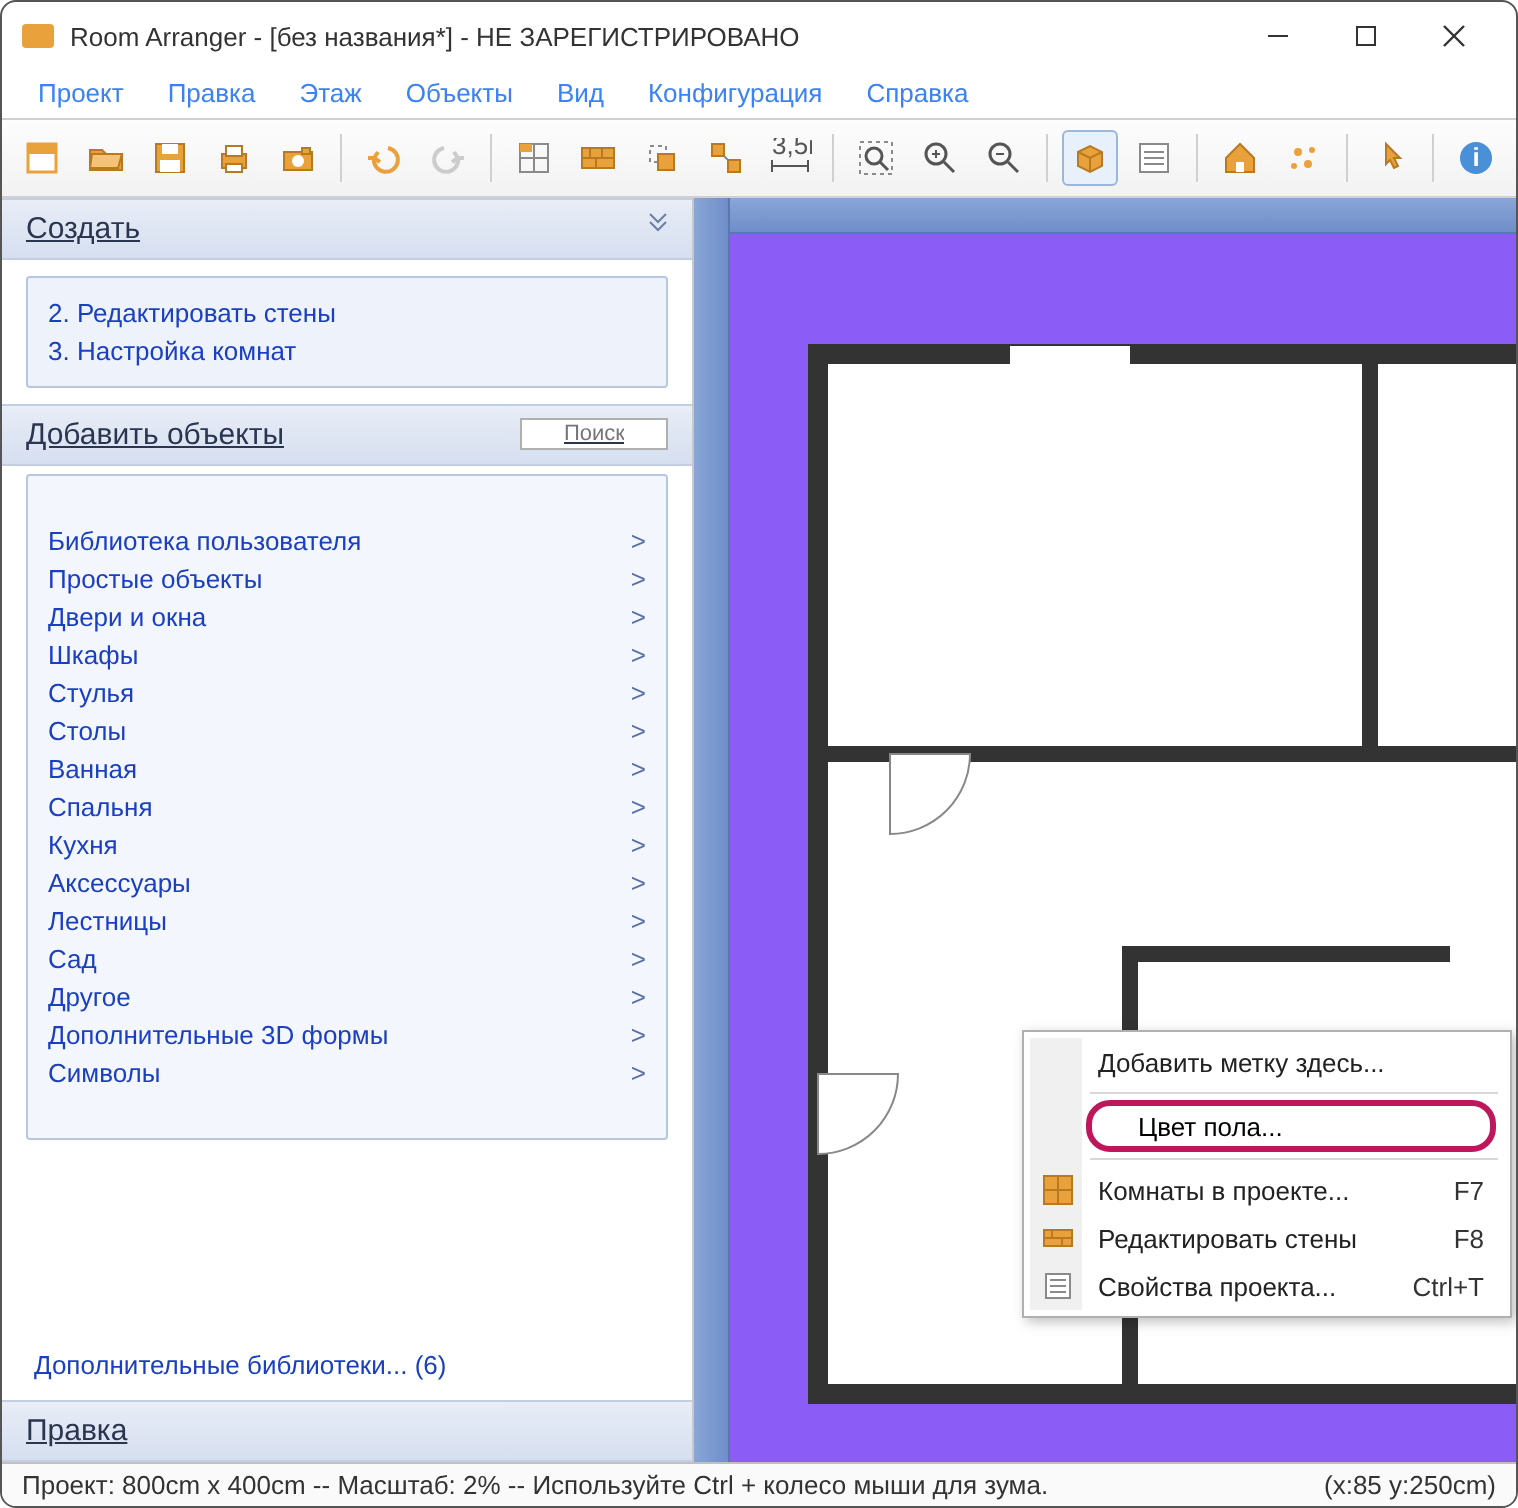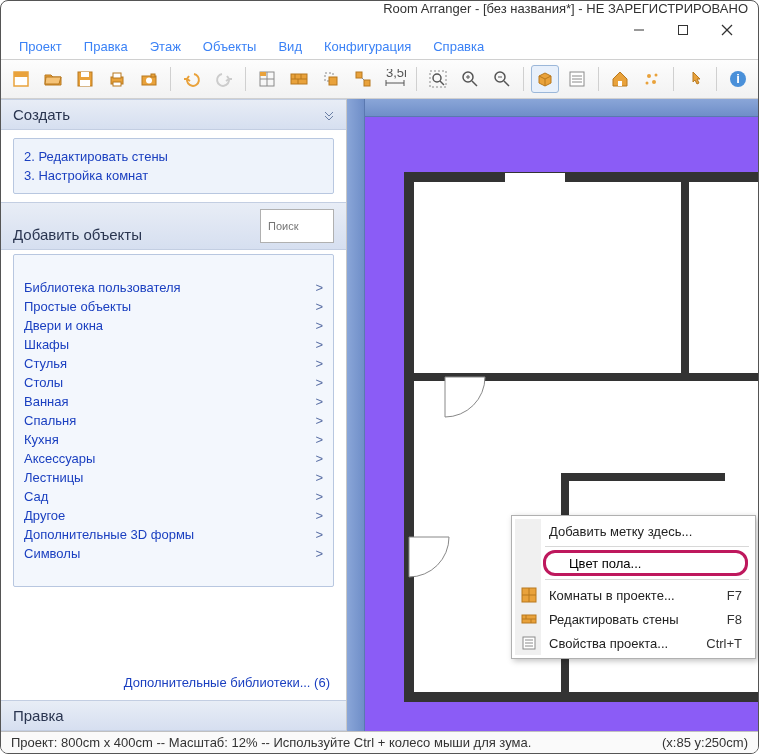--- a/index.html
+++ b/index.html
@@ -1,43 +1,43 @@
 <!DOCTYPE html>
 <html><head>
 <meta charset="utf-8">
 <style>
 * { box-sizing: border-box; margin: 0; padding: 0; font-family: "Segoe UI", Tahoma, sans-serif; font-size: 13px; }
 body { background: #fff; }
 .window { width: 759px; height: 754px; border: 1px solid #555; border-radius: 8px; overflow: hidden; display: flex; flex-direction: column; background: #fff; position: relative; }
-.titlebar { height: 34px; display: flex; align-items: flex-end; padding: 0 10px; flex-direction: column; }
+.titlebar { height: 34px; display: flex; align-items: center; padding: 0 10px; }
 .titlebar .logo { width: 16px; height: 12px; background: #e9a23b; border-radius: 2px; margin-right: 8px; }
 .titlebar .title { flex: 1; color: #333; }
 .winbtns { display: flex; gap: 2px; }
 .winbtn { width: 42px; height: 28px; display: flex; align-items: center; justify-content: center; color: #333; cursor: default; }
 .menubar { height: 24px; display: flex; align-items: center; padding: 0 8px; gap: 2px; border-bottom: 1px solid transparent; }
 .menuitem { padding: 2px 10px; color: #3b82f6; cursor: default; }
 .toolbar { height: 40px; border-top: 1px solid #d0d0d0; border-bottom: 1px solid #d0d0d0; display: flex; align-items: center; padding: 0 6px; gap: 4px; background: linear-gradient(#fdfdfd,#f2f2f2); }
 .tbtn { width: 28px; height: 28px; display: flex; align-items: center; justify-content: center; border: 1px solid transparent; border-radius: 3px; cursor: default; }
 .tbtn svg { display:block; }
 .tbtn.active { border: 1px solid #9bb7d9; background: #e8f0fb; }
 .tsep { width: 1px; height: 24px; background: #d0d0d0; margin: 0 3px; }
 .body { flex: 1; display: flex; overflow: hidden; }
 .sidebar { width: 346px; border-right: 1px solid #c8c8c8; display: flex; flex-direction: column; background: #fff; }
-.section-head { background: linear-gradient(#e8edf6,#d6dff0); padding: 6px 12px; border-top: 1px solid #c3cee2; border-bottom: 1px solid #c3cee2; display: flex; align-items: flex-end; color: #2a3550; }
+.section-head { background: linear-gradient(#e8edf6,#d6dff0); padding: 6px 12px; border-top: 1px solid #c3cee2; border-bottom: 1px solid #c3cee2; display: flex; align-items: flex-start; color: #2a3550; text-decoration: underline; }
 .section-head .stitle { flex: 1; font-size: 15px; }
 .section-head .chev { color: #6a7fa5; font-size: 11px; }
-.search { width: 74px; height: 34px; border: 1px solid #b0b0b0; font-size: 11px; padding: 0 7px; background: #fff; }
+.search { width: 74px; height: 16px; border: 1px solid #b0b0b0; font-size: 11px; padding: 0 21px; background: #fff; }
 .create-box { border: 1px solid #b8c7e0; background: #eef3fb; border-radius: 2px; padding: 8px 10px; margin: 8px 12px; }
 .create-box div { color: #1a3fc0; padding: 2px 0; cursor: default; }
 .catlist { flex: 1; overflow: auto; padding: 4px 12px 2px 12px; }
 .catbox { border: 1px solid #b8c7e0; background: #f3f7fd; border-radius: 2px; padding: 23px 6px; }
 .catitem { display: flex; color: #1a3fc0; padding: 2px 4px; cursor: default; }
 .catitem .lbl { flex: 1; }
 .catitem .arr { color: #5a6fa5; }
-.extra-libs { color: #1a3fc0; padding: 8px 16px 10px 16px; cursor: default; text-align: right; }
+.extra-libs { color: #1a3fc0; padding: 8px 16px 10px 16px; cursor: default; }
 .editpane { flex: 1; position: relative; background: #8b5cf6; overflow: hidden; }
 .ruler-h { position: absolute; left: 18px; right: 0; top: 0; height: 18px; background: linear-gradient(#8aa6d8,#6f8ec8); border-bottom: 1px solid #5a78b0; }
 .ruler-v { position: absolute; left: 0; top: 0; bottom: 0; width: 18px; background: linear-gradient(90deg,#8aa6d8,#6f8ec8); border-right: 1px solid #5a78b0; }
 .canvas-wrap { position: absolute; left: 18px; top: 18px; right: 0; bottom: 0; overflow: hidden; }
 .floorplan { position: absolute; inset: 0; }
 .contextmenu { position: absolute; width: 245px; background: #fff; border: 1px solid #b0b0b0; box-shadow: 2px 2px 6px rgba(0,0,0,0.25); padding: 3px; }
 .ctxleft { position: absolute; left: 3px; top: 3px; bottom: 3px; width: 26px; background: #f0f0f0; }
 .ctxitem { position: relative; height: 24px; display: flex; align-items: center; padding-left: 34px; padding-right: 10px; color: #222; cursor: default; }
 .ctxitem .shortcut { margin-left: auto; color: #333; }
 .ctxicon { position: absolute; left: 6px; top: 4px; width: 16px; height: 16px; }
@@ -383,16 +383,16 @@
               </svg>
             <span>Свойства проекта...</span>
               <span class="shortcut">Ctrl+T</span>
           </div>
         </div>
       </div>
     </div>
   </div>
 
   <div class="statusbar">
-    <span>Проект: 800cm x 400cm -- Масштаб: 12% -- Используйте Ctrl + колесо мыши для зума.</span>
+    <span>Проект: 800cm x 400cm -- Масштаб: 2% -- Используйте Ctrl + колесо мыши для зума.</span>
     <span class="coords">(x:85 y:250cm)</span>
   </div>
 </div>
 
 </body></html>

